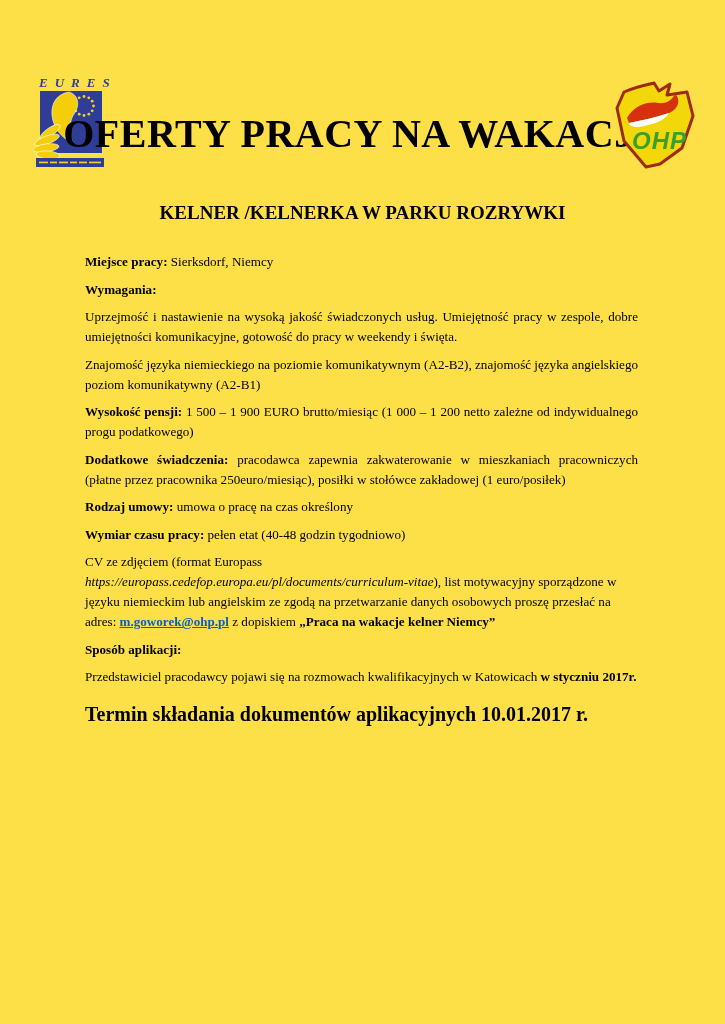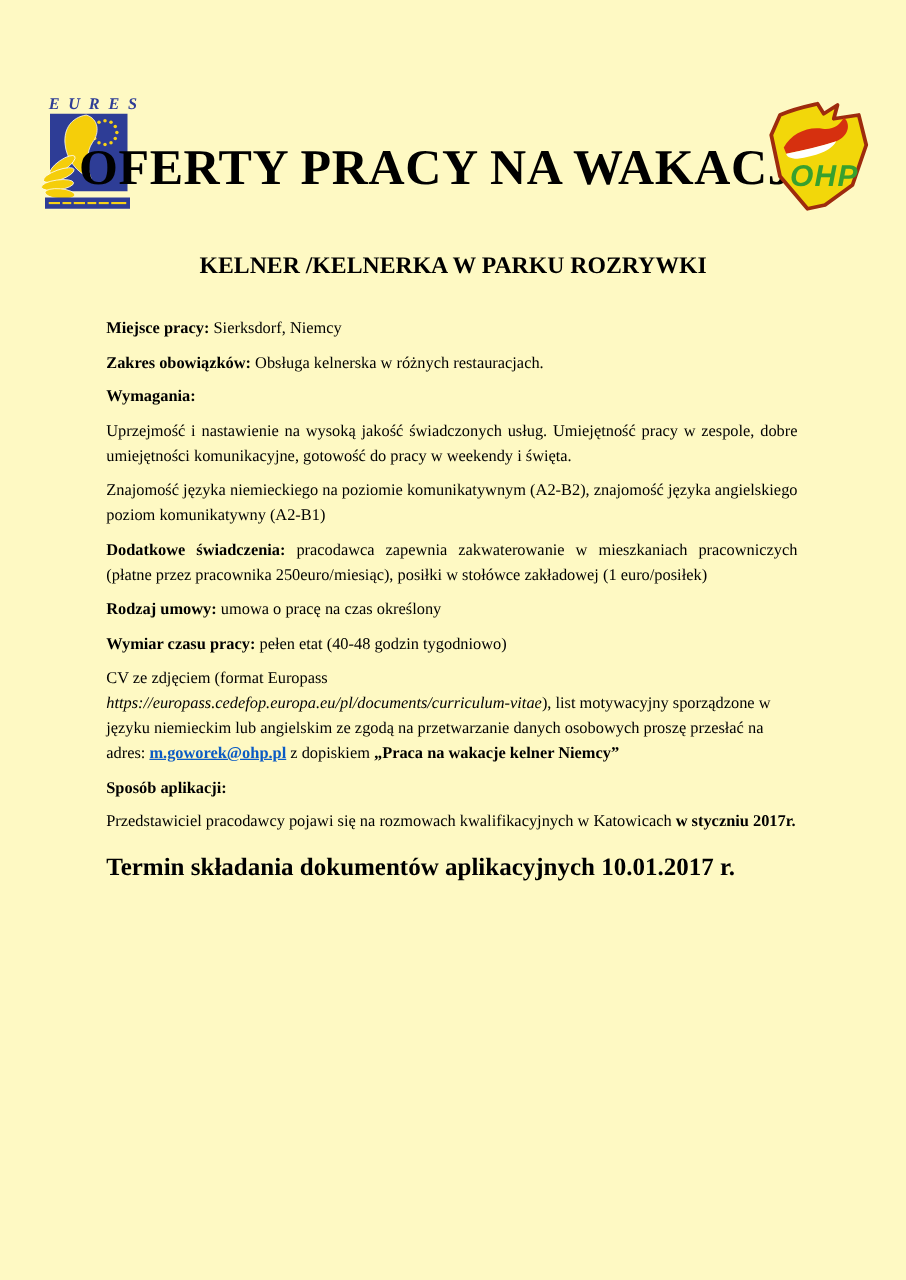--- a/index.html
+++ b/index.html
@@ -1,20 +1,20 @@
 <!DOCTYPE html>
 <html><head>
 <meta charset="utf-8">
 <style>
   html, body { margin: 0; padding: 0; background: #ffffff; }
   .page {
     position: relative;
     width: 725px;
     height: 1024px;
-    background: #fef9c3;
+    background: #fde047;
     font-family: "Liberation Serif", serif;
     color: #000000;
     overflow: hidden;
   }
 
   
   .eures-logo { position: absolute; left: 33px; top: 76px; width: 74px; }
   .eures-wordmark {
     font-family: "Liberation Serif", serif;
     font-weight: bold; font-style: italic;
@@ -107,28 +107,28 @@
       <text x="22" y="71" font-size="24" font-weight="bold" font-style="italic" font-family="Liberation Sans, sans-serif" fill="#37a02e" letter-spacing="1">OHP</text>
     </svg>
   </div>
 
   <h2 class="subtitle">KELNER /KELNERKA W PARKU ROZRYWKI</h2>
 
   <div class="doc-body">
 
     <p><b>Miejsce pracy:</b> <span>Sierksdorf, Niemcy</span></p>
 
-    <p><b>Zakres obowiązków:</b> <span>Obsługa kelnerska w różnych restauracjach.</span></p>
 
     <p><b>Wymagania:</b></p>
 
     <p class="just">Uprzejmość i nastawienie na wysoką jakość świadczonych usług. Umiejętność pracy w zespole, dobre umiejętności komunikacyjne, gotowość do pracy w weekendy i święta.</p>
 
     <p class="just">Znajomość języka niemieckiego na poziomie komunikatywnym (A2-B2), znajomość języka angielskiego poziom komunikatywny (A2-B1)</p>
 
+    <p class="just"><b>Wysokość pensji:</b> <span>1 500 – 1 900 EURO brutto/miesiąc (1 000 – 1 200 netto zależne od indywidualnego progu podatkowego)</span></p>
 
     <p class="just"><b>Dodatkowe świadczenia:</b> <span>pracodawca zapewnia zakwaterowanie w mieszkaniach pracowniczych (płatne przez pracownika 250euro/miesiąc), posiłki w stołówce zakładowej (1 euro/posiłek)</span></p>
 
     <p><b>Rodzaj umowy:</b> <span>umowa o pracę na czas określony</span></p>
 
     <p><b>Wymiar czasu pracy:</b> <span>pełen etat (40-48 godzin tygodniowo)</span></p>
 
     <p><span>CV ze zdjęciem (format Europass</span><br>
       <span class="italic">https://europass.cedefop.europa.eu/pl/documents/curriculum-vitae</span><span>), list motywacyjny sporządzone w języku niemieckim lub angielskim ze zgodą na przetwarzanie danych osobowych proszę przesłać na adres: </span><a class="email-link">m.goworek@ohp.pl</a><span> z dopiskiem </span><b>„Praca na wakacje kelner Niemcy”</b></p>
 

